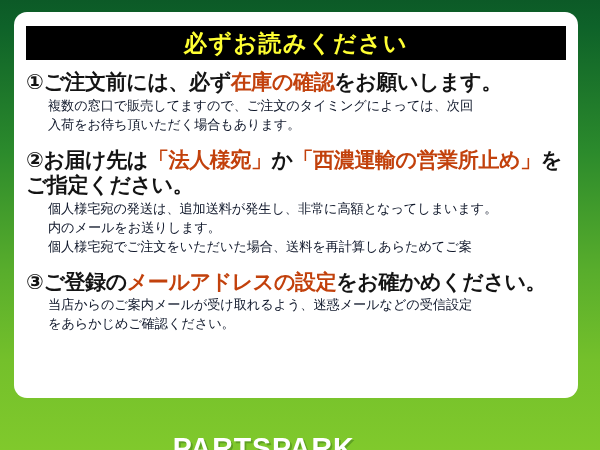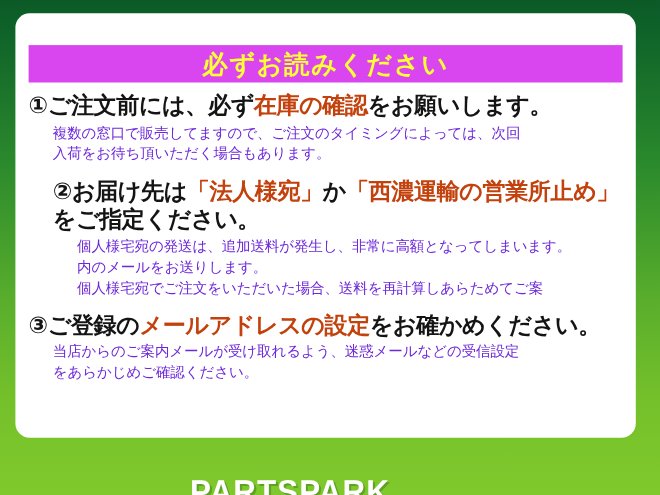--- a/index.html
+++ b/index.html
@@ -39,25 +39,25 @@
     height: 386px;
     box-sizing: border-box;
     background: #ffffff;
     border-radius: 13px;
     padding: 14px 12px 0 12px;
   }
 
   
   #header-band {
     height: 34px;
-    background: #d946ef;
+    background: #000000;
     display: flex;
     align-items: center;
     justify-content: center;
-    margin: 15px 0 9px 0;
+    margin: 0 0 9px 0;
   }
   #header-title {
     color: #ffff33;
     font-size: 23px;
     font-weight: bold;
     letter-spacing: 1.5px;
     line-height: 1;
     white-space: nowrap;
   }
 
@@ -84,30 +84,30 @@
     color: #141414;
   }
 
   .accent {
     color: #c2410c;
   }
 
   .notice-body {
     font-size: 13.2px;
     font-weight: normal;
-    color: #6d28d9;
+    color: #0f172a;
     line-height: 1.44;
     letter-spacing: -0.1px;
     margin: 0 0 0 22px;
   }
   .notice-body div { white-space: nowrap; }
 
   
   #item-1 { margin-top: 2px; }
-  #item-2 { margin-top: 13px; margin-left: 22px; }
+  #item-2 { margin-top: 13px; }
   #item-3 { margin-top: 13px; }
 
   
   #footer {
     position: absolute;
     left: 0;
     top: 422px;
     width: 528px;
     height: 52px;
     display: flex;

